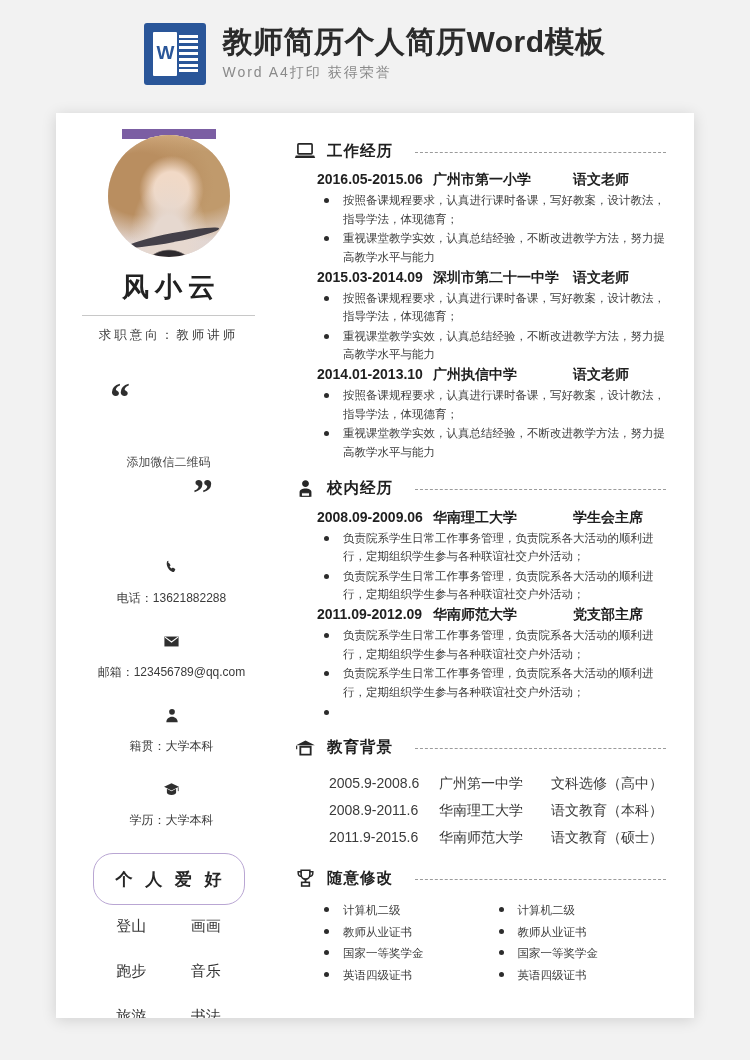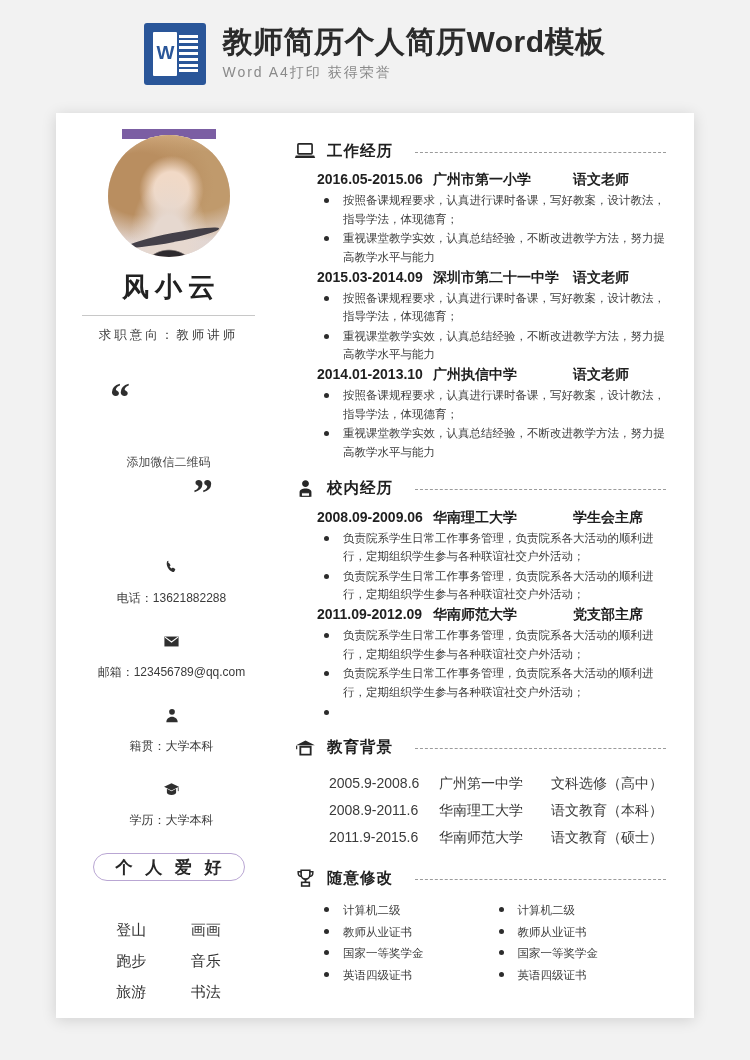--- a/index.html
+++ b/index.html
@@ -168,32 +168,32 @@
     width: 20px; height: 20px;
     flex: 0 0 20px;
     display: flex; align-items: center; justify-content: center;
     color: #2f2f2f;
   }
   .contact-icon svg { display: block; }
   .contact-text { font-size: 12px; color: #3a3a3a; }
 
   .hobby-pill {
     margin: 24px auto 0;
-    width: 152px; height: 28px;
+    width: 152px; height: 52px;
     border: 1.6px solid #b9a6d3;
     border-radius: 20px;
     display: flex; align-items: center; justify-content: center;
     font-size: 17px; font-weight: bold; color: #262626;
     letter-spacing: 4px; text-indent: 4px;
   }
   .hobby-grid {
-    margin-top: 40px;
+    margin-top: 12px;
     display: grid;
     grid-template-columns: 1fr 1fr;
-    row-gap: 12px;
+    row-gap: 26px;
     padding: 0 18px;
   }
   .hobby-item { font-size: 15px; color: #333; }
 
   
   .main {
     flex: 1;
     padding: 26px 28px 0 12px;
   }
   .section + .section { margin-top: 15px; }

